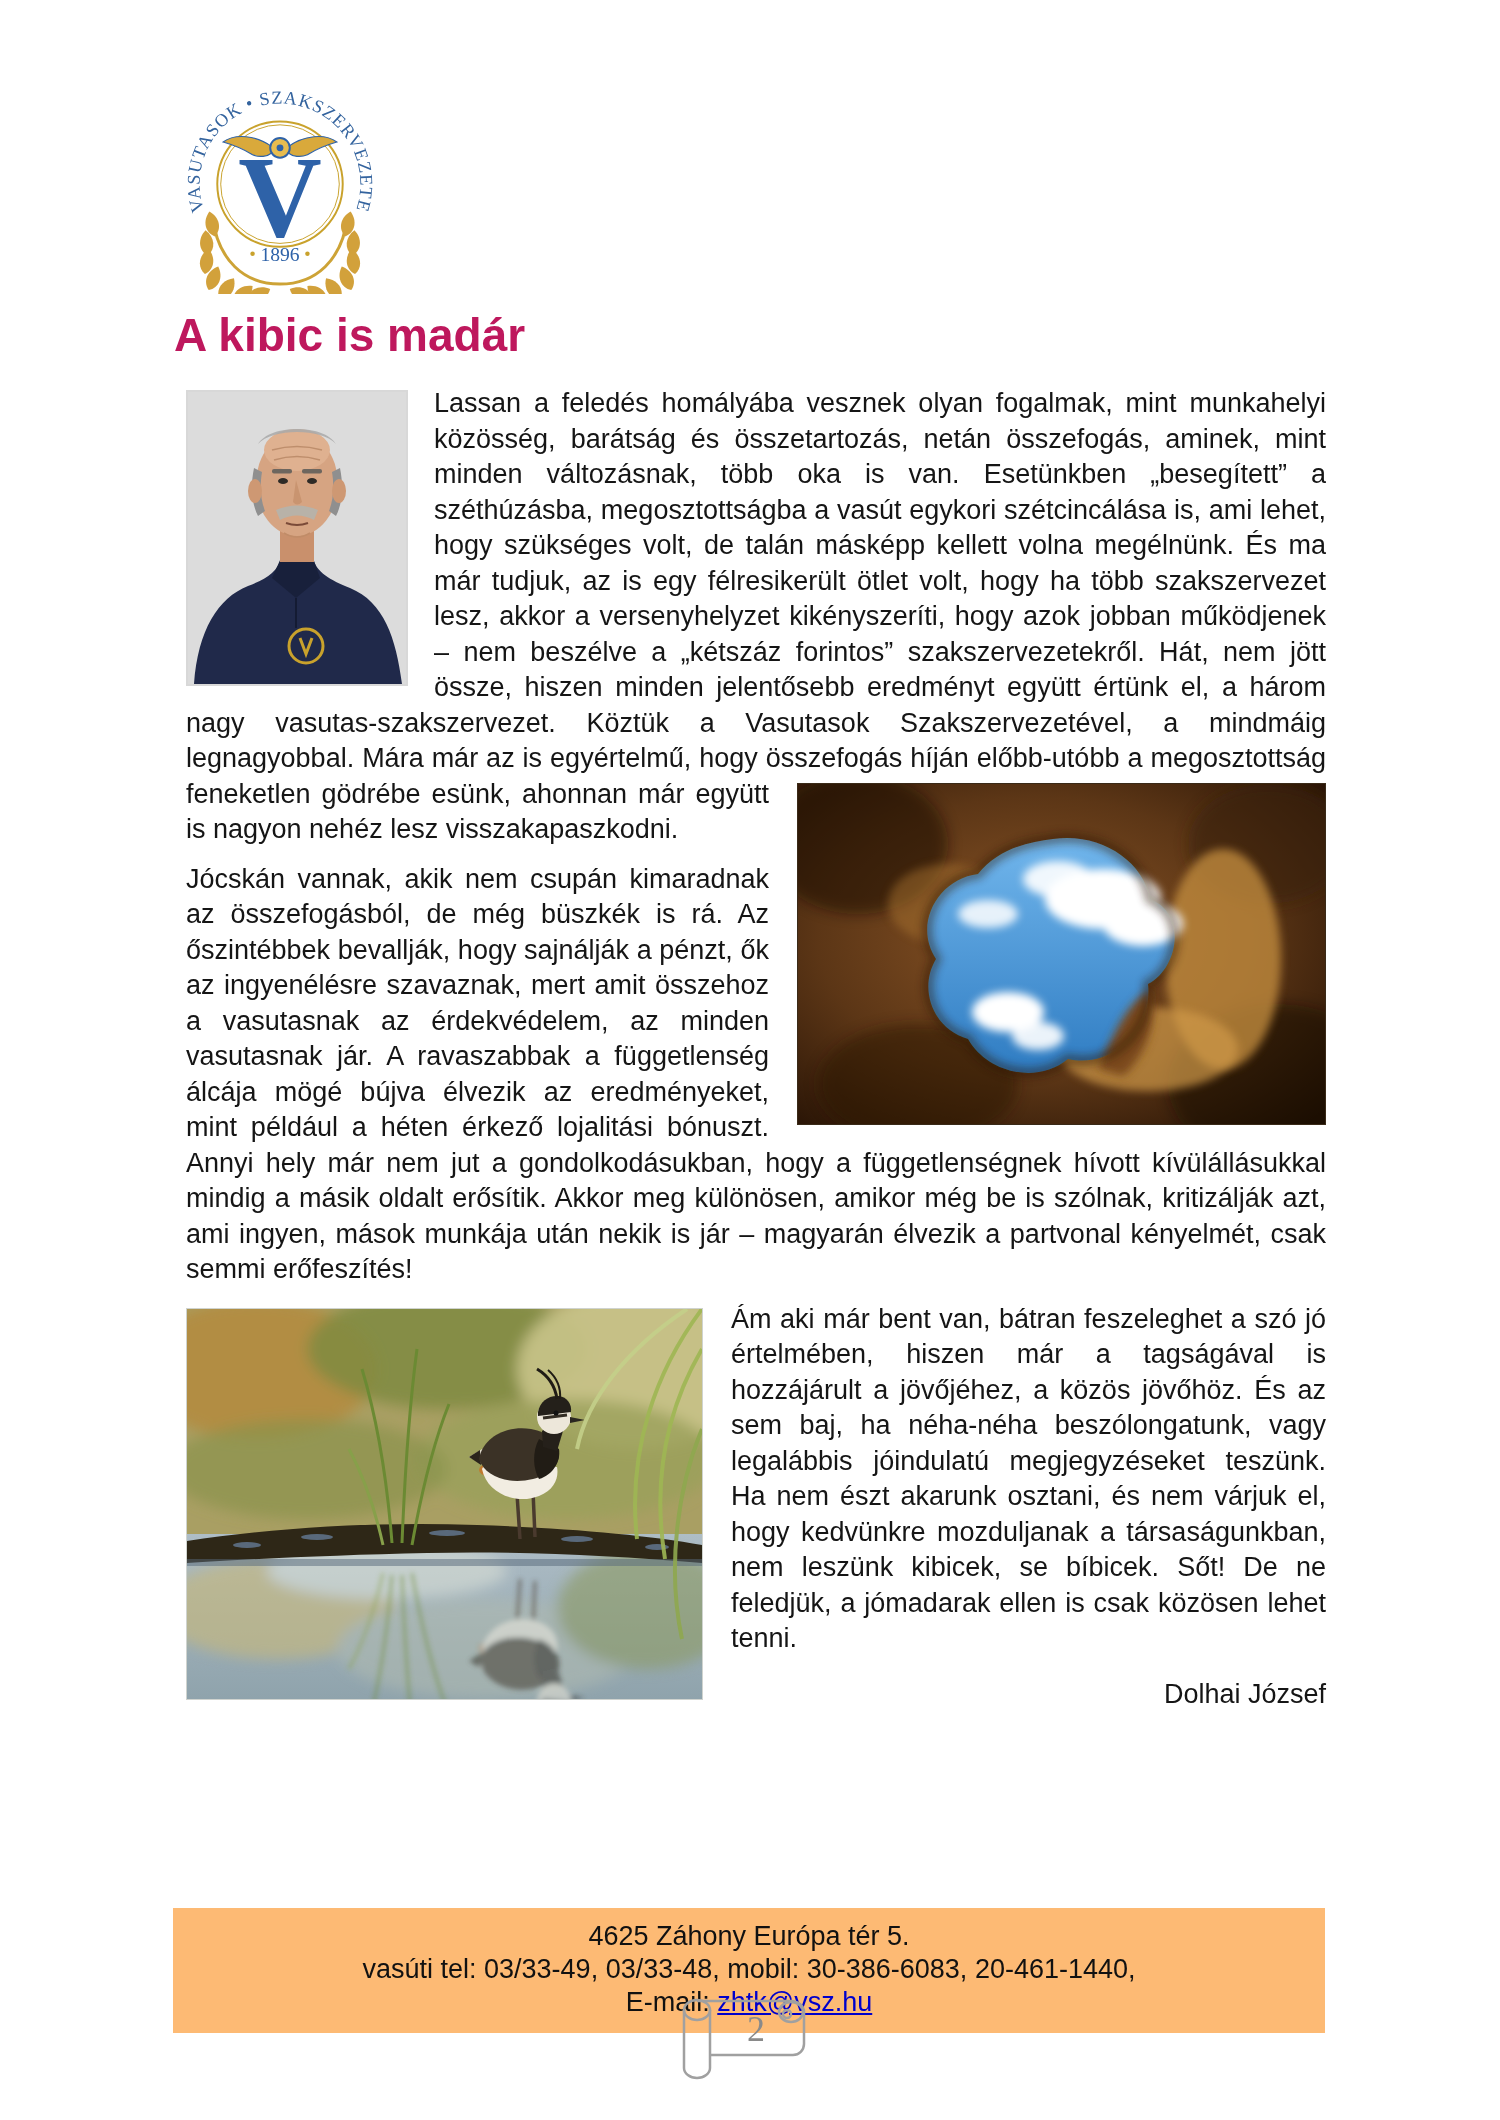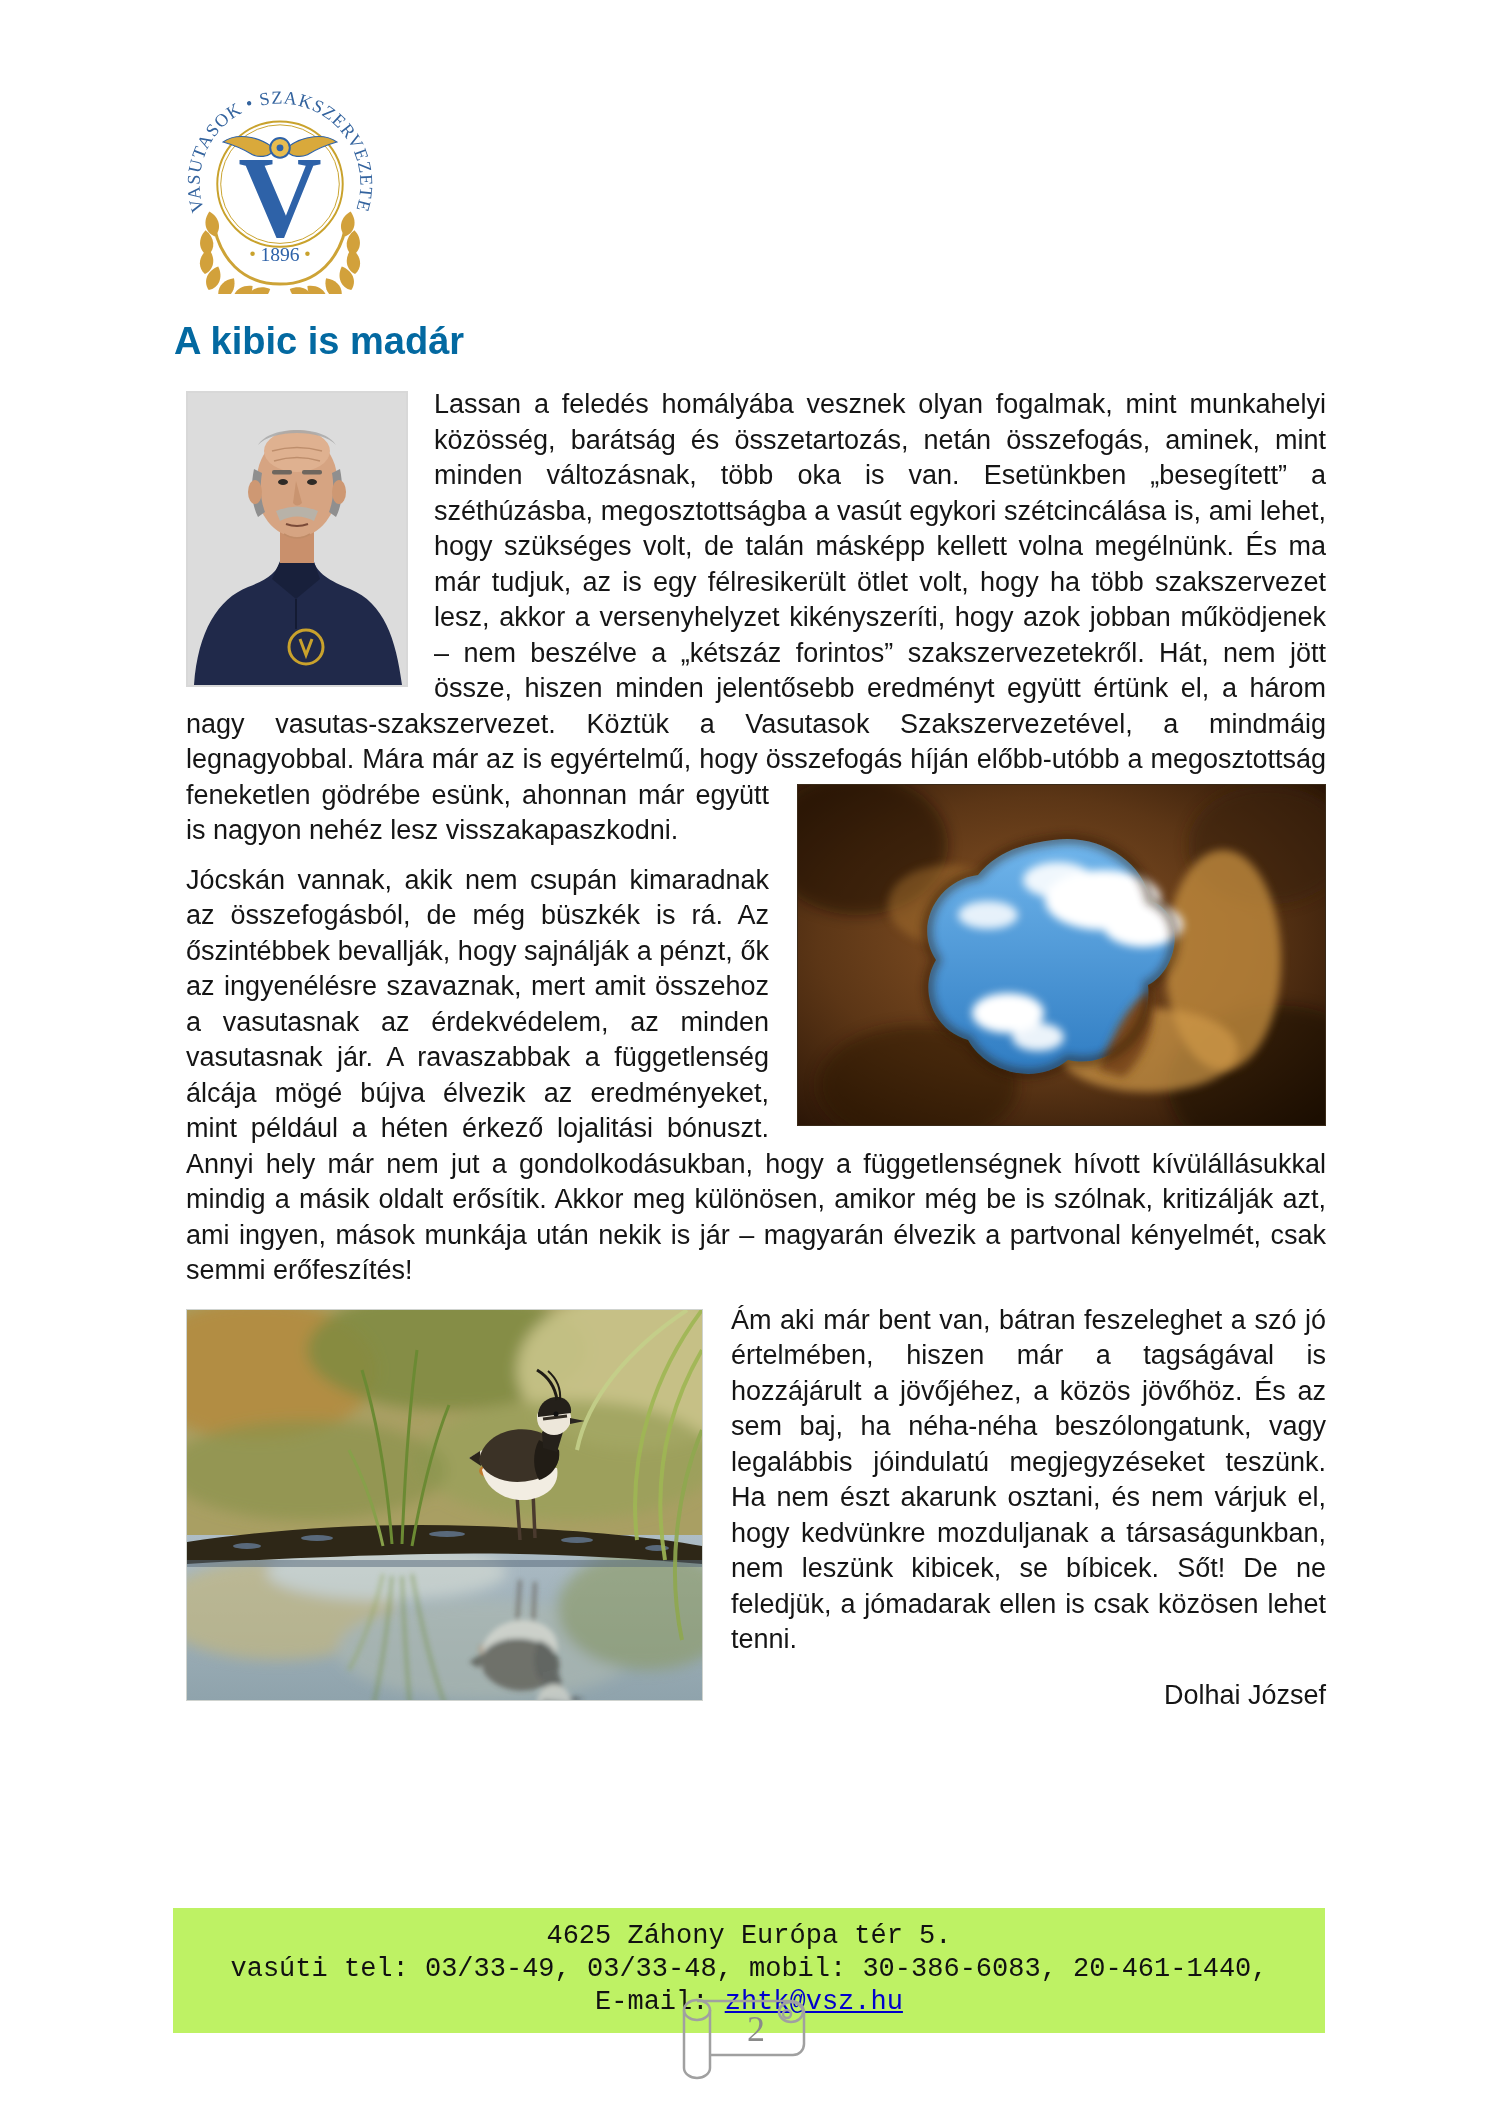--- a/index.html
+++ b/index.html
@@ -5,35 +5,35 @@
   html,body{margin:0;padding:0;background:#ffffff;}
   .page{position:relative;width:1500px;height:2120px;background:#ffffff;overflow:hidden;
         font-family:"Liberation Sans",sans-serif;color:#151515;}
   .content{position:absolute;left:174px;top:86px;width:1152px;}
   
   .hdr{display:flex;align-items:flex-end;height:208px;margin:0 0 0 0;}
   .hdr .logo{flex:none;width:196px;height:208px;margin-left:8px;}
   .hdr-title{font-family:"Liberation Serif",serif;font-size:37px;color:#121212;
              padding:0 0 2px 12px;white-space:nowrap;}
   
-  h1.article-title{font-family:"Liberation Sans",sans-serif;font-size:38px;font-weight:bold;
-      color:#0369a1;margin:26px 0 24px 0;}
+  h1.article-title{font-family:"Liberation Sans",sans-serif;font-size:46px;font-weight:bold;
+      color:#be185d;margin:14px 0 24px 0;}
   p.body-p{font-size:27px;line-height:35.5px;text-align:justify;margin:0 0 14px 12px;}
   p.signature{font-size:27px;line-height:35.5px;text-align:right;margin:20px 0 0 0;padding-left:36px;}
   .fig{display:block;}
   .fig svg{display:block;}
   .fig.portrait{float:left;width:218px;height:292px;margin:4px 26px 8px 0;
       border:2px solid #d8d8d8;box-sizing:content-box;}
   .fig.cave{float:right;width:527px;height:340px;margin:6px 0 12px 28px;
       border:1px solid #3a2a18;}
   .fig.bird{float:left;width:515px;height:390px;margin:6px 28px 6px 0;
       border:1px solid #cfd3cf;}
   
   .footer{position:absolute;left:173px;top:1908px;width:1152px;height:125px;
-      background:#bef264;text-align:center;font-family:Liberation Mono, monospace;
+      background:#fdba74;text-align:center;font-family:Liberation Sans, sans-serif;
       font-size:27px;line-height:33px;color:#111;box-sizing:border-box;padding-top:12px;}
   .footer a{color:#0000CC;text-decoration:underline;}
   
   .pagenum{position:absolute;left:676px;top:1992px;width:150px;height:100px;}
 </style>
 </head>
 <body>
 
 <div class="page">
   <div class="content">

